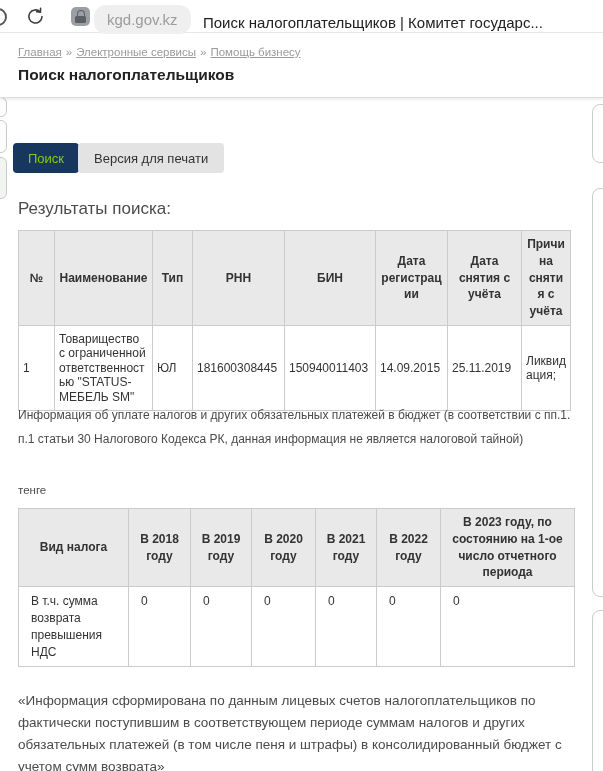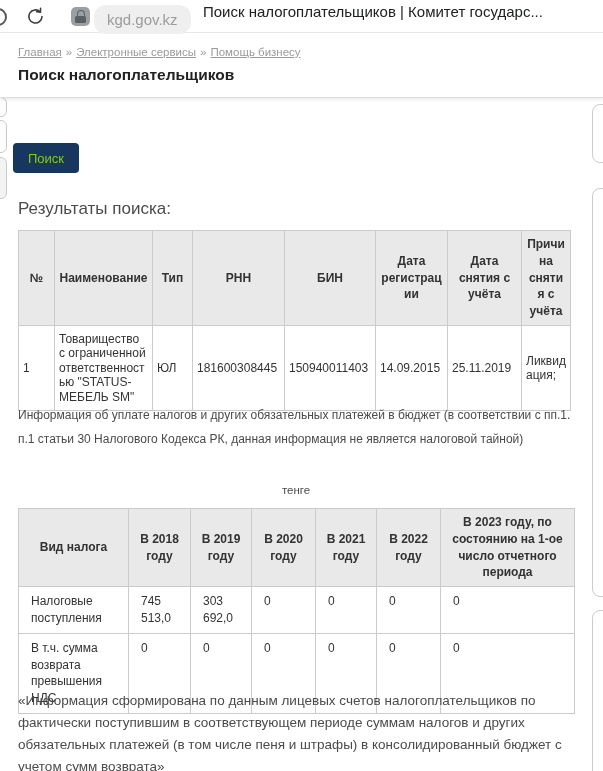--- a/index.html
+++ b/index.html
@@ -13,21 +13,21 @@
   .edge-arc { position:absolute; left:-11px; top:8px; width:18px; height:18px; border:2px solid #55585c;
               border-radius:50%; background:#fff; }
   .refresh { position:absolute; left:26px; top:7px; }
   .lock-badge { position:absolute; left:71px; top:7px; width:19px; height:19px; background:#9b9ea2;
                 border-radius:5px; }
   .lock-shackle { position:absolute; left:5.5px; top:3px; width:8px; height:7px; border:1.8px solid #5c5f63;
                   border-bottom:none; border-radius:5px 5px 0 0; }
   .lock-body { position:absolute; left:4px; top:8.5px; width:11px; height:7.5px; background:#5c5f63; border-radius:1.5px; }
   .url-pill { position:absolute; left:94px; top:5px; height:29px; background:#efefef; border-radius:12px;
               padding:0 13px; display:flex; align-items:center; font-size:15px; color:#9b9b9b; }
-  .tab-title { position:absolute; left:203px; top:3px; font-size:15px; color:#202124; white-space:nowrap;text-align:right; }
+  .tab-title { position:absolute; left:203px; top:14px; font-size:15px; color:#202124; white-space:nowrap;text-align:right; }
 
   
   .header-card { position:absolute; left:0; top:33px; width:603px; height:65px; background:#fff;
                  border-bottom:1px solid #dcdcdc; box-shadow:0 2px 3px rgba(0,0,0,.07); z-index:20; }
   .breadcrumb { position:absolute; left:18px; top:13px; font-size:11.5px; color:#9a9a9a; }
   .breadcrumb a { color:#9a9a9a; text-decoration:underline; cursor:pointer; }
   .crumb-sep { margin:0 4px; text-decoration:none; }
   .page-title { position:absolute; left:18px; top:33px; font-size:15.5px; font-weight:bold; color:#222; }
 
   
@@ -59,21 +59,21 @@
   table { border-collapse:collapse; table-layout:fixed; background:#fff; }
   th,td { border:1px solid #cbcbcb; font-size:12px; vertical-align:middle; word-wrap:break-word; }
   th { background:#e9e9e9; font-weight:bold; color:#333; text-align:center; line-height:1.4; padding:5px 4px; }
 
   .tbl-results { position:absolute; left:18px; top:230px; width:552px; }
   .tbl-results th { height:56px; }
   .tbl-results td { text-align:left; color:#333; line-height:1.2; padding:6px 4px; height:78px; }
 
   .info-paragraph { position:absolute; left:18px; top:403px; width:566px; font-size:12px; color:#4b4b4b;
                     line-height:24px; }
-  .tenge { position:absolute; left:18px; top:484px; width:556px; text-align:center; font-size:11.5px; color:#4b4b4b; }
+  .tenge { position:absolute; left:18px; top:484px; width:556px; text-align:left; font-size:11.5px; color:#4b4b4b; }
 
   .tbl-taxes { position:absolute; left:18px; top:508px; width:556px; }
   .tbl-taxes th { height:75px; }
   .tbl-taxes td { text-align:left; color:#333; line-height:1.4; padding:6px 12px; }
   .tbl-taxes tr.r1 td { height:43px; vertical-align:top; }
   .tbl-taxes tr.r2 td { height:60px; vertical-align:top; }
 
   .bottom-note { position:absolute; left:18px; top:690px; width:548px; font-size:13.5px; color:#4b4b4b;
                  line-height:22px; }
 </style>
@@ -110,20 +110,21 @@
   <div class="lcut" style="top:97px;height:20px;"></div>
   <div class="lcut" style="top:120px;height:33px;"></div>
   <div class="lcut" style="top:157px;height:42px;background:#f2f4f2;"></div>
 
   <div class="rcut" style="top:104px;height:59px;"></div>
   <div class="rcut" style="top:188px;height:409px;"></div>
   <div class="rcut" style="top:610px;height:180px;"></div>
 
 
   <button class="btn-search">Поиск</button>
+  <button class="btn-print">Версия для печати</button>
 
   <div class="results-heading">Результаты поиска:</div>
 
   <table class="tbl-results">
     <colgroup>
       <col style="width:36px">
         <col style="width:98px">
         <col style="width:40px">
         <col style="width:92px">
       <col style="width:91px">
@@ -171,29 +172,20 @@
     <tbody>
         <tr>
       <th>Вид налога</th>
       <th>В 2018 году</th>
       <th>В 2019 году</th>
       <th>В 2020 году</th>
       <th>В 2021 году</th>
       <th>В 2022 году</th>
       <th>В 2023 году, по состоянию на 1-ое число отчетного периода</th>
     </tr>
-    <tr class="r1">
-      <td>Налоговые поступления</td>
-      <td>745 513,0</td>
-      <td>303 692,0</td>
-      <td>0</td>
-      <td>0</td>
-      <td>0</td>
-      <td>0</td>
-    </tr>
     <tr class="r2">
       <td>В т.ч. сумма возврата превышения НДС</td>
       <td>0</td>
       <td>0</td>
       <td>0</td>
       <td>0</td>
       <td>0</td>
       <td>0</td>
     </tr>
   </tbody>

